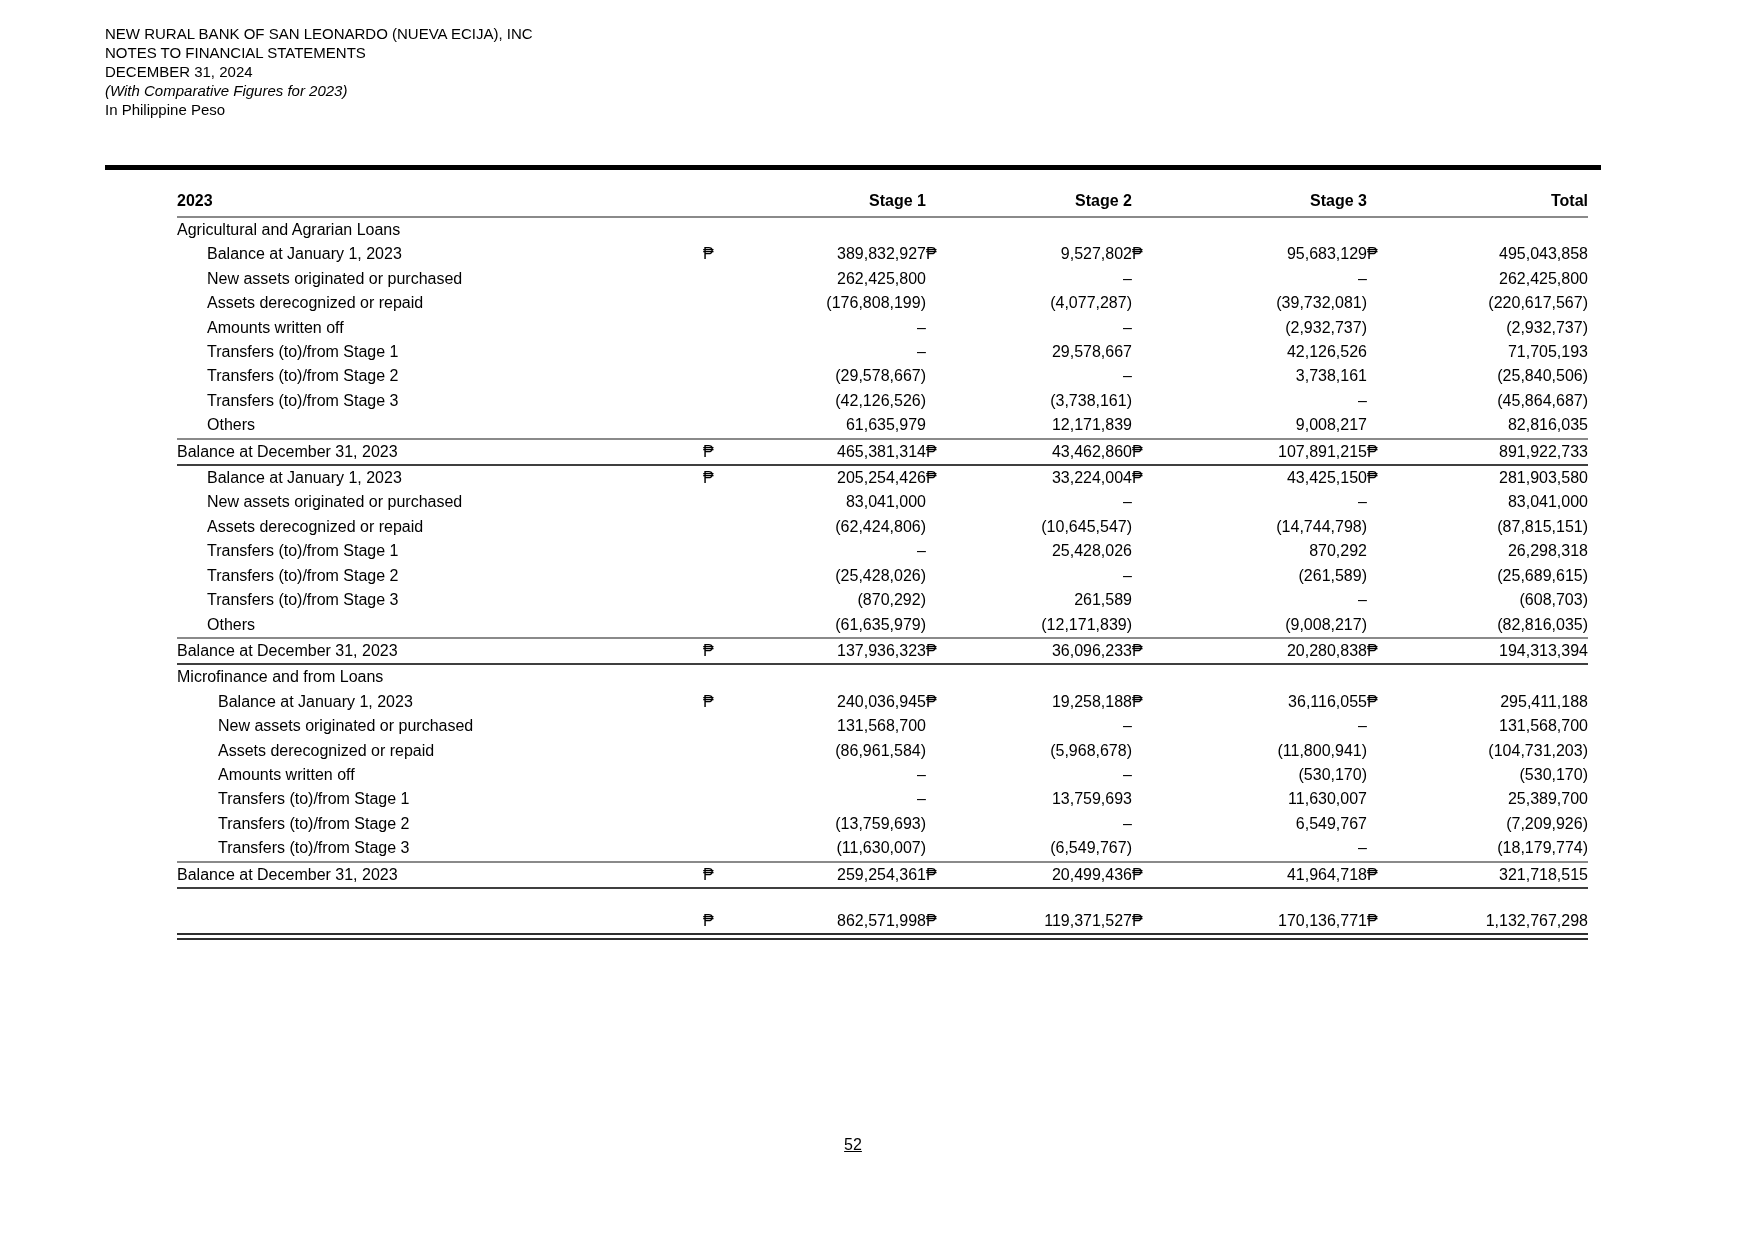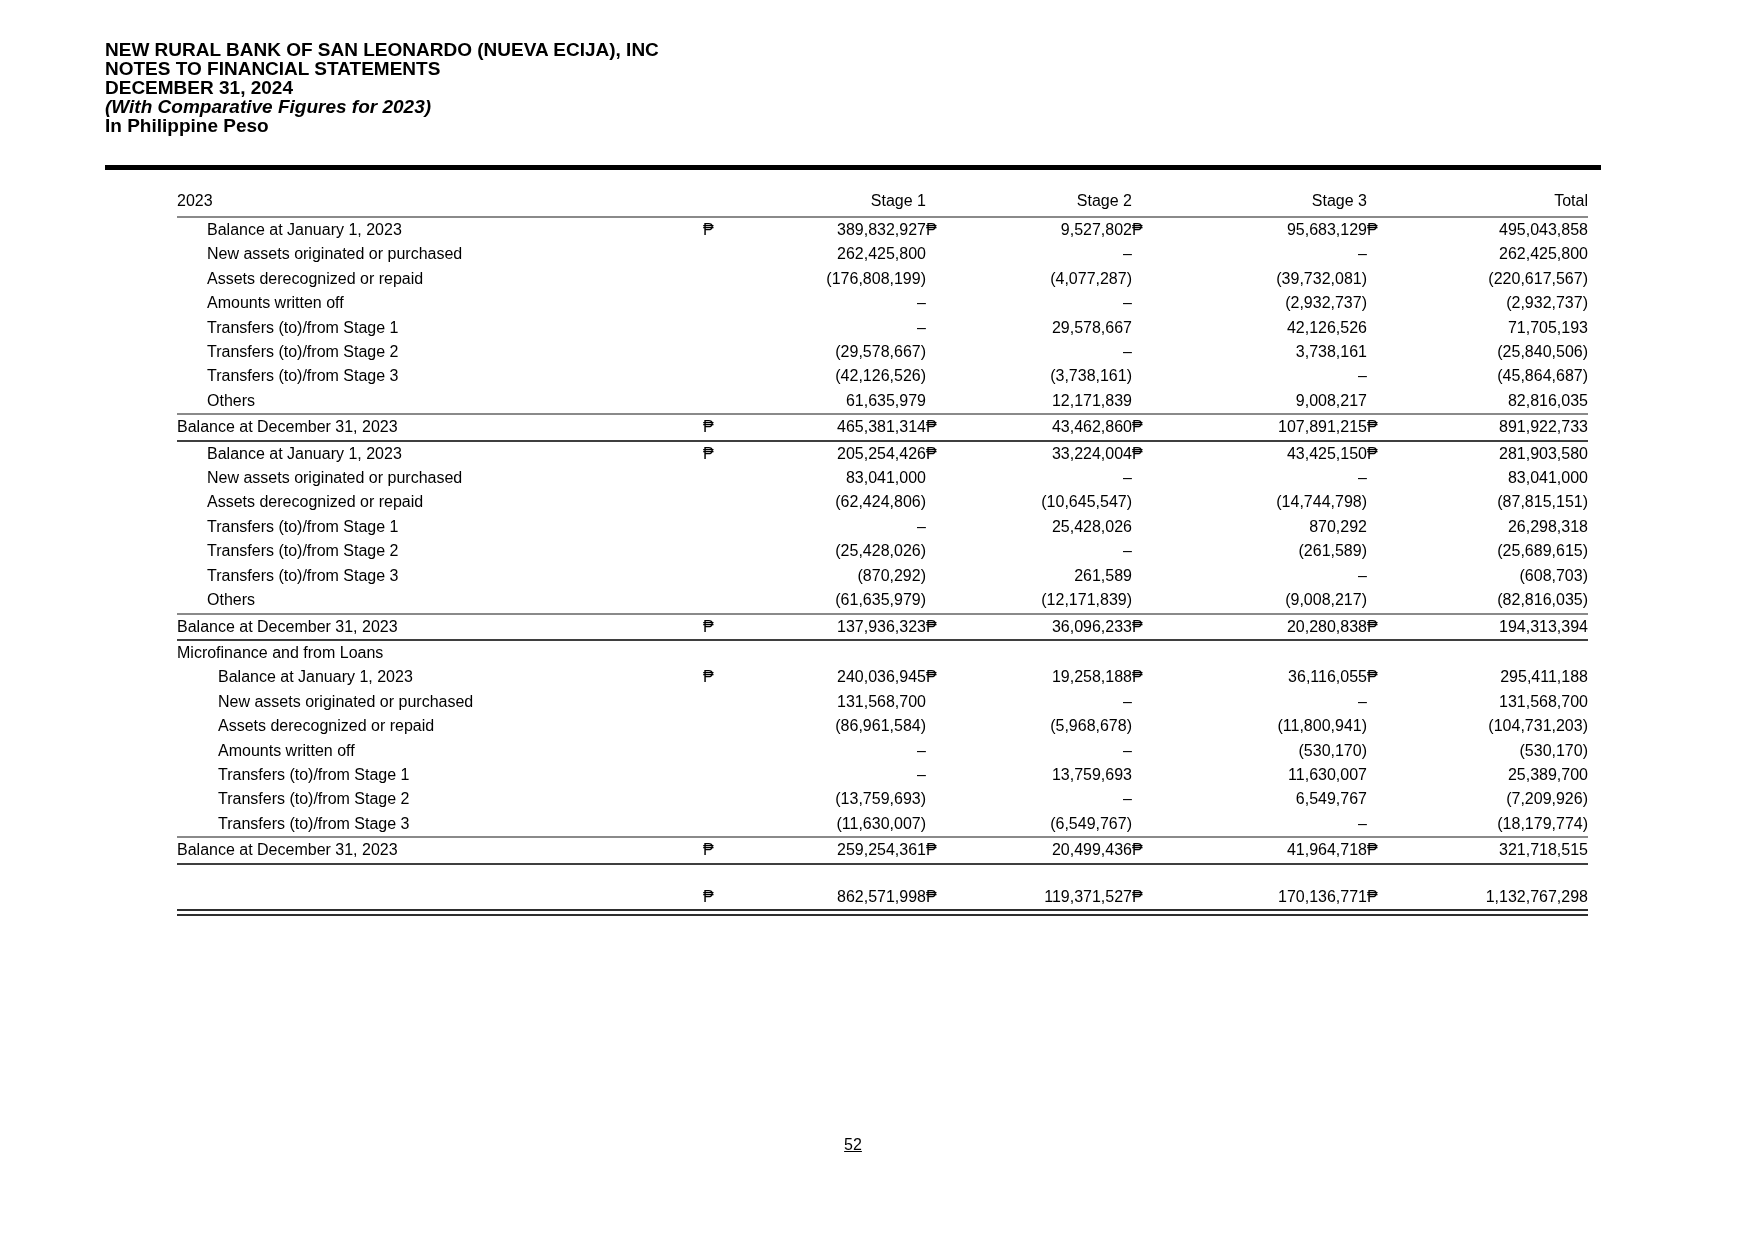--- a/index.html
+++ b/index.html
@@ -8,23 +8,23 @@
     width: 1754px;
     height: 1241px;
     background: #ffffff;
     font-family: "Liberation Sans", sans-serif;
     color: #000;
     overflow: hidden;
   }
   .doc-header {
     position: absolute;
     left: 105px;
-    top: 40px;
-    font-size: 19px;
-    font-weight: bold;
+    top: 24px;
+    font-size: 15px;
+    font-weight: normal;
     line-height: 19px;
     white-space: nowrap;
   }
   .doc-header .italic { font-style: italic; }
   .top-rule {
     position: absolute;
     left: 105px;
     top: 165px;
     width: 1496px;
     height: 5px;
@@ -46,20 +46,21 @@
     white-space: nowrap;
     vertical-align: bottom;
   }
   td.lbl  { text-align: left; padding-left: 6px; }
   td.peso { text-align: left; padding-left: 10px; }
   td.num  { text-align: right; }
   tr.header-row td {
     height: 30px;
     padding-bottom: 3px;
     border-bottom: 2px solid #8a8a8a;
+    font-weight: bold;
   }
   tr.pre-balance td { border-bottom: 2px solid #8a8a8a; margin-top: 28px; }
   tr.balance-row td { border-bottom: 2.5px solid #3f3f3f; }
   tr.spacer-row td { height: 20px; border: none; }
   tr.grand-total-row td { border-bottom: 7px double #2e2e2e; }
   .indent-1 { padding-left: 30px !important; }
   .indent-2 { padding-left: 41px !important; }
   .page-number {
     position: absolute;
     left: 853px;
@@ -103,20 +104,23 @@
         <td class="num">Stage 1</td>
         <td class="peso"></td>
         <td class="num">Stage 2</td>
         <td class="peso"></td>
         <td class="num">Stage 3</td>
         <td class="peso"></td>
         <td class="num">Total</td>
       </tr>
     </thead>
     <tbody>
+        <tr class="section-title-row">
+          <td class="lbl" colspan="9">Agricultural and Agrarian Loans</td>
+        </tr>
         <tr class="sub-row">
           <td class="lbl indent-1">Balance at January 1, 2023</td>
           <td class="peso">₱</td>
           <td class="num">389,832,927</td>
           <td class="peso">₱</td>
           <td class="num">9,527,802</td>
           <td class="peso">₱</td>
           <td class="num">95,683,129</td>
           <td class="peso">₱</td>
           <td class="num">495,043,858</td>

